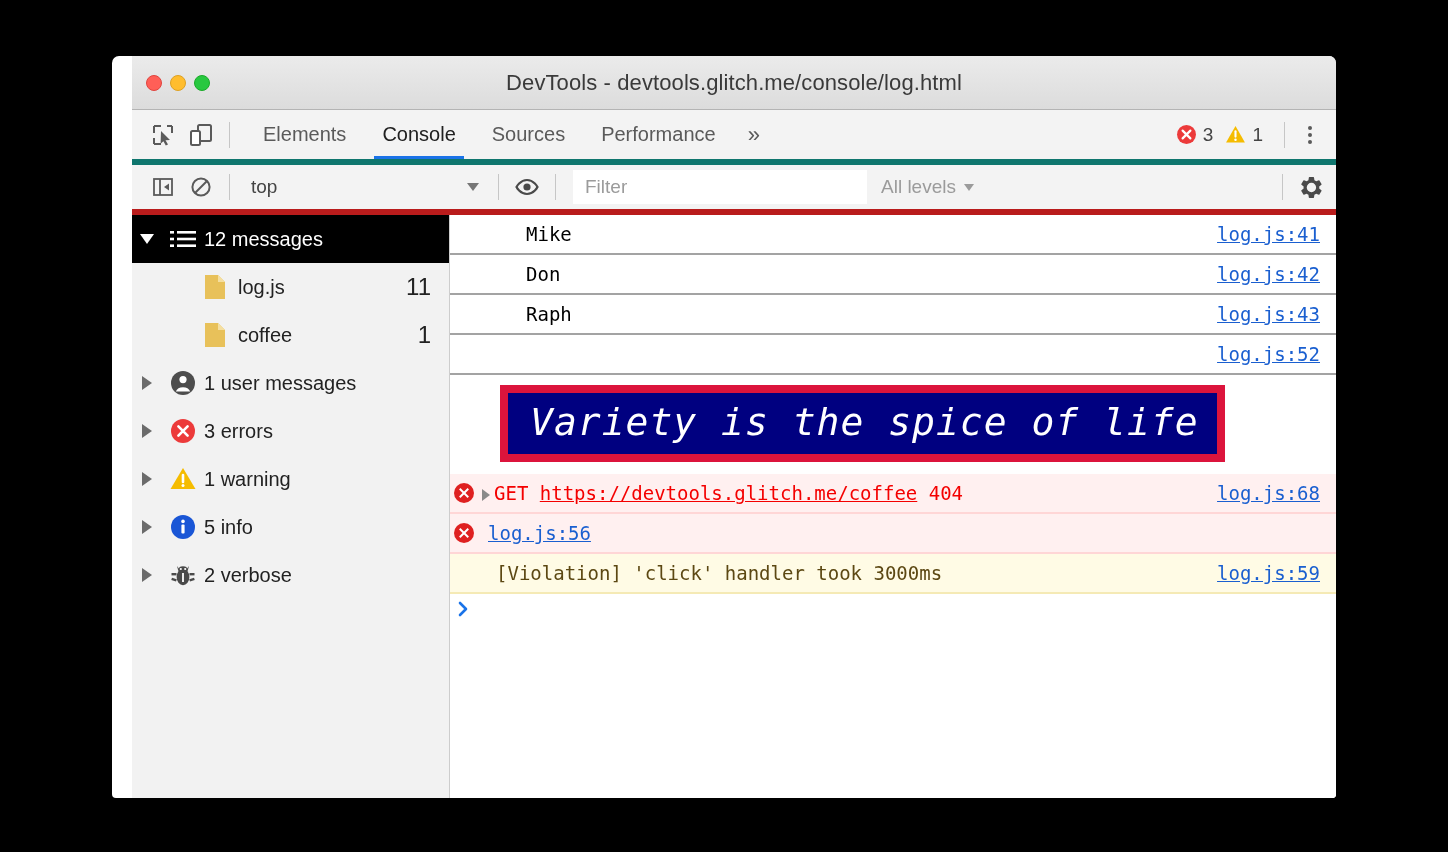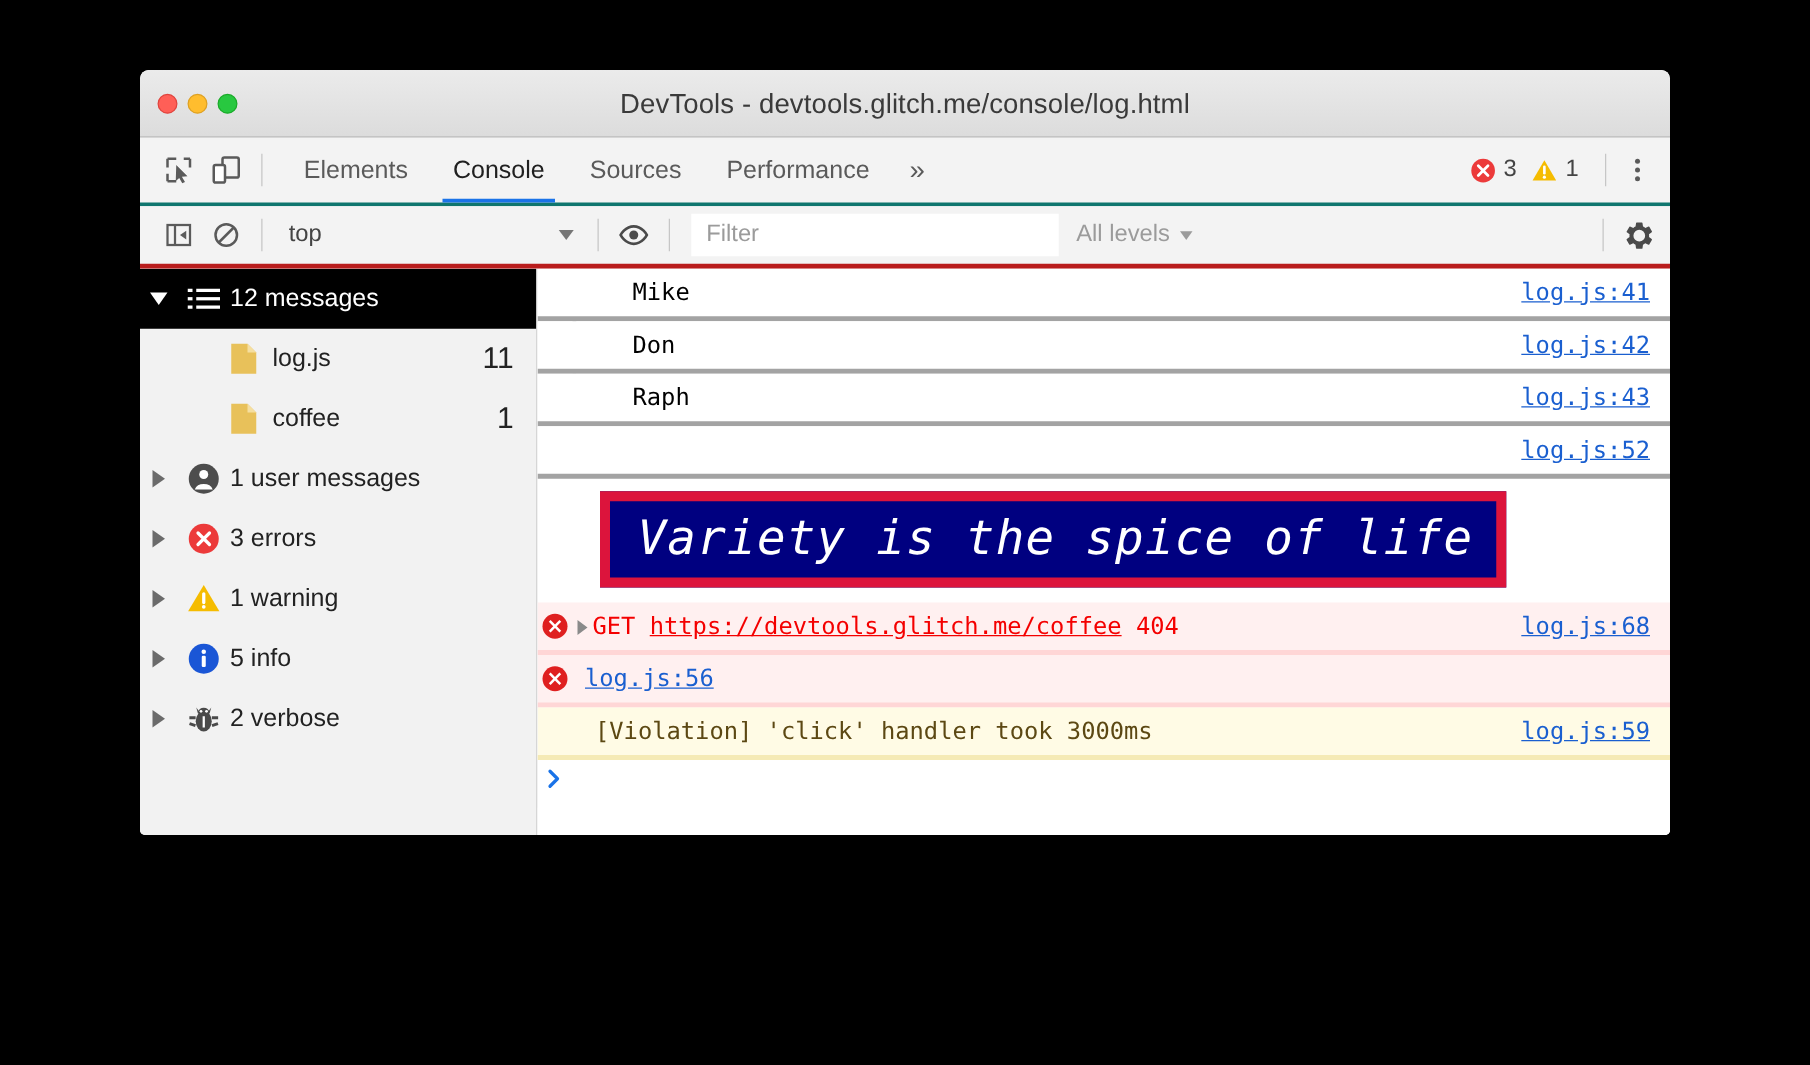--- a/index.html
+++ b/index.html
@@ -6,26 +6,26 @@
   html, body {
     width: 1448px; height: 852px;
     background: #000;
     font-family: "Liberation Sans", sans-serif;
     overflow: hidden;
   }
 
   .window {
     position: absolute;
     left: 112px; top: 56px;
-    width: 1224px; height: 612px;
+    width: 1224px; height: 742px;
     background: #fff;
     border-radius: 7px 7px 4px 4px;
     box-shadow: 0 10px 34px rgba(0,0,0,0.55);
     overflow: hidden;
-    display: flex; flex-direction: column;
+    display: flex; flex-direction: column; padding-left: 20px;
   }
 
   
   .titlebar {
     position: relative;
     height: 54px;
     flex: 0 0 54px;
     background: linear-gradient(to bottom, #ebebeb 0%, #dcdcdc 100%);
     border-bottom: 1px solid #b4b4b4;
     display: flex; align-items: center;
@@ -37,21 +37,21 @@
   .light.green  { background: #28c840; border: 0.5px solid #1aab29; }
   .win-title {
     width: 100%; text-align: center;
     font-size: 22px; color: #3a3a3a; letter-spacing: 0.1px;
   }
 
   
   .tabbar {
     height: 55px; flex: 0 0 55px;
     background: #f3f3f3;
-    border-bottom: 3px solid #0f766e;
+    border-bottom: 6px solid #0f766e;
     display: flex; align-items: center; padding: 0 0 0 12px;
   }
   .icon-btn {
     width: 38px; height: 38px;
     display: flex; align-items: center; justify-content: center;
     cursor: pointer; flex: 0 0 auto;
   }
   .icon-btn svg { display: block; }
   .vsep { width: 1px; height: 26px; background: #c6c6c6; margin: 0 9px; flex: 0 0 1px; }
   .tabs { display: flex; align-items: stretch; height: 100%; margin-left: 6px; }
@@ -68,21 +68,21 @@
   .tab-more { display: flex; align-items: center; padding: 0 14px; font-size: 22px; color: #5a5a5a; cursor: pointer; }
   .tabbar-right { margin-left: auto; display: flex; align-items: center; padding-right: 10px; }
   .badge { display: flex; align-items: center; gap: 6px; font-size: 19px; color: #444; margin-right: 12px; }
   .kebab { display: flex; flex-direction: column; gap: 3px; padding: 0 14px; cursor: pointer; }
   .kebab span { width: 4px; height: 4px; border-radius: 50%; background: #5a5a5a; }
 
   
   .ctoolbar {
     height: 50px; flex: 0 0 50px;
     background: #f3f3f3;
-    border-bottom: 4px solid #b91c1c;
+    border-bottom: 6px solid #b91c1c;
     display: flex; align-items: center; padding: 0 0 0 12px;
   }
   .ctx-select {
     display: flex; align-items: center; justify-content: space-between;
     width: 250px; height: 32px; padding: 0 10px 0 12px;
     font-size: 19px; color: #444; cursor: pointer;
   }
   .caret { border-left: 6px solid transparent; border-right: 6px solid transparent; border-top: 8px solid #767676; }
   .filter-input {
     flex: 1 1 auto; height: 34px; margin-left: 8px;
@@ -128,21 +128,21 @@
 
   
   .console {
     flex: 1 1 auto; background: #fff;
     display: flex; flex-direction: column;
     overflow: hidden; position: relative;
   }
   .msg {
     position: relative;
     display: flex; align-items: flex-start;
-    border-bottom: 4px solid #a3a3a3;
+    border-bottom: 2px solid #a3a3a3;
     font-family: "DejaVu Sans Mono", monospace;
     font-size: 19px; line-height: 38px;
     min-height: 38px; padding: 0 0 0 0;
   }
   .msg .gutter { width: 28px; flex: 0 0 28px; display: flex; align-items: center; justify-content: center; padding-top: 0; }
   .msg .content { flex: 1 1 auto; padding-left: 4px; white-space: pre-wrap; word-break: break-word; }
   .msg .srclink {
     flex: 0 0 auto; align-self: flex-start;
     color: #1a5fd0; text-decoration: underline;
     padding: 0 16px 0 10px; white-space: nowrap; cursor: pointer; text-align: right;

